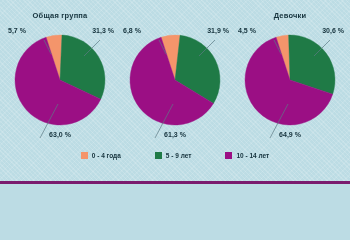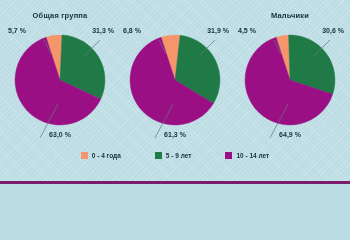--- a/index.html
+++ b/index.html
@@ -99,21 +99,21 @@
           <path class="leader" d="M86,6 L70,22"></path>
           <path class="leader" d="M26,104 L44,70"></path>
         </svg>
       </div>
       <div class="lbl l">6,8 %</div>
       <div class="lbl r">31,9 %</div>
       <div class="lbl b">61,3 %</div>
     </div>
 
     <div class="panel p2">
-      <div class="ptitle">Мальчики</div>
+      <div class="ptitle">Девочки</div>
       <div class="pieWrap">
         <svg viewBox="0 0 92 92">
           <g>
               <path d="M46,46 L32.094235253127366,3.202456766718086 A45,45 0 0,1 44.58651584148423,1.0222047835420796 Z" fill="#f4956b" stroke="#f4956b" stroke-width="0.4"></path>
               <path d="M46,46 L44.58651584148423,1.0222047835420796 A45,45 0 0,1 88.70932652456327,60.17439338448872 Z" fill="#1f7a46" stroke="#1f7a46" stroke-width="0.4"></path>
               <path d="M46,46 L88.70932652456327,60.17439338448872 A45,45 0 1,1 32.09423525312736,3.202456766718093 Z" fill="#9b0f84" stroke="#9b0f84" stroke-width="0.4"></path>
             </g>
           <path class="leader" d="M30,6 L37,20"></path>
           <path class="leader" d="M86,6 L70,22"></path>
           <path class="leader" d="M26,104 L44,70"></path>

